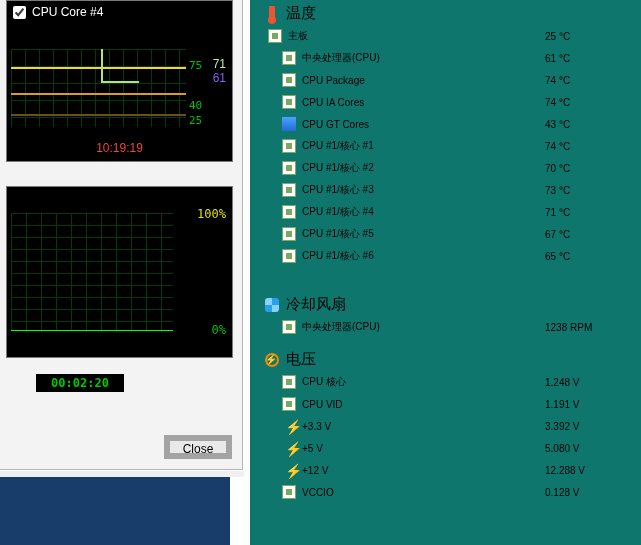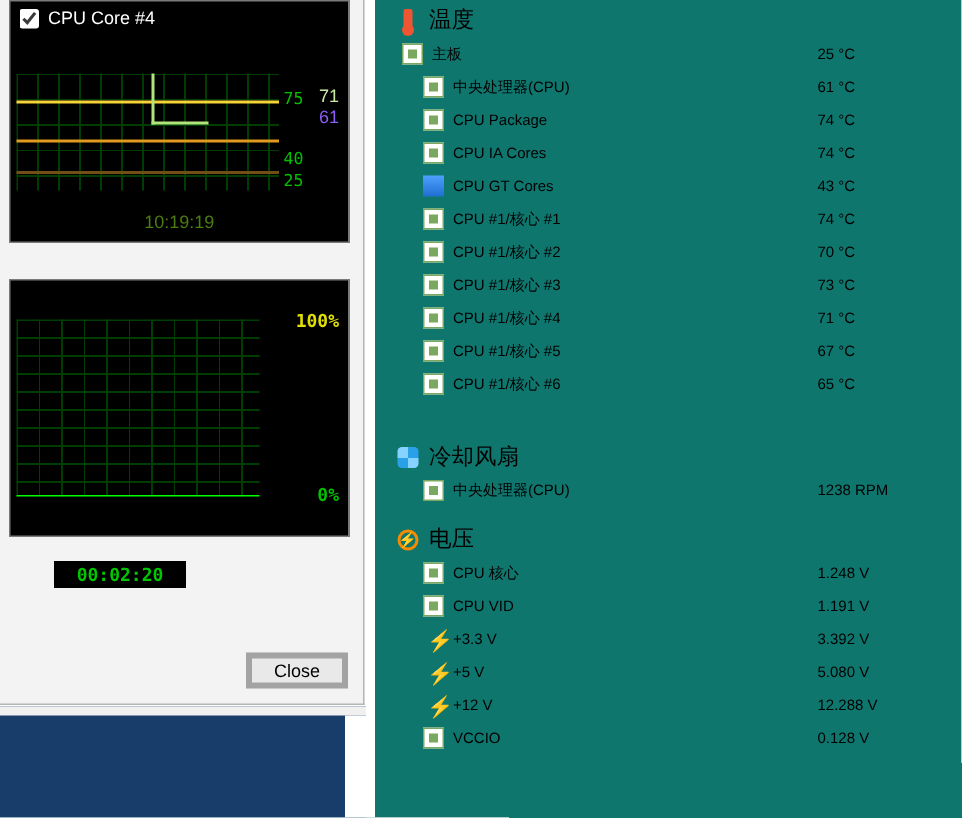--- a/index.html
+++ b/index.html
@@ -13,32 +13,32 @@
     background-image:
       repeating-linear-gradient(to right, #003d00 0 1px, transparent 1px 14px),
       repeating-linear-gradient(to bottom, #003d00 0 1px, transparent 1px 17px);
     background-color:#000;}
   .graph-top .trace1{position:absolute;left:4px;top:66px;width:175px;height:2px;background:#f6d339;}
   .graph-top .trace2{position:absolute;left:4px;top:92px;width:175px;height:2px;background:#e09a1f;}
   .graph-top .trace3{position:absolute;left:4px;top:113px;width:175px;height:2px;background:#704f17;}
   .graph-top .step{position:absolute;left:94px;top:48px;width:36px;height:32px;border-left:2px solid #b0e57c;border-bottom:2px solid #b0e57c;}
   .graph-top .ylbl{position:absolute;color:#00c000;font-size:11px;font-family:Verdana,monospace;}
   .graph-top .rlbl{position:absolute;right:6px;font-size:12px;font-weight:normal;}
-  .graph-top .xlbl{position:absolute;bottom:6px;left:0;width:100%;text-align:center;color:#4d7c0f;font-size:12px;}
-  .graph-bot{position:absolute;left:6px;top:186px;width:225px;height:170px;background:#000;border:1px solid #7a7a7a;font-weight:bold;}
+  .graph-top .xlbl{position:absolute;bottom:6px;left:0;width:100%;text-align:center;color:#ef4444;font-size:12px;}
+  .graph-bot{position:absolute;left:6px;top:186px;width:225px;height:170px;background:#000;border:1px solid #7a7a7a;}
   .graph-bot .plot{position:absolute;left:4px;top:26px;width:162px;height:118px;
     background-image:
       repeating-linear-gradient(to right, #003d00 0 1px, transparent 1px 15px),
       repeating-linear-gradient(to bottom, #003d00 0 1px, transparent 1px 12px);
     background-color:#000;}
   .graph-bot .flat{position:absolute;left:4px;bottom:26px;width:162px;height:1px;background:#00ff00;}
   .graph-bot .lbl100{position:absolute;right:6px;top:20px;color:#e0e000;font-size:12px;font-family:Verdana,monospace;}
   .graph-bot .lbl0{position:absolute;right:6px;bottom:20px;color:#00c000;font-size:12px;font-family:Verdana,monospace;}
   .timer{position:absolute;left:36px;top:374px;width:88px;height:18px;background:#000;color:#00c800;font:bold 12px/18px "Consolas",monospace;text-align:center;}
-  .close-btn{position:absolute;right:10px;bottom:10px;width:68px;height:24px;background:#e9e9e9;border:4px solid #a3a3a3;font-size:12px;cursor:pointer;}
+  .close-btn{position:absolute;right:10px;bottom:10px;width:68px;height:24px;background:#e9e9e9;border:6px solid #a3a3a3;font-size:12px;cursor:pointer;}
   .under-bar{position:absolute;left:0;top:471px;width:244px;height:74px;background:#183d6b;border-top:6px solid #f0f0f0;}
   .under-bar::after{content:"";position:absolute;right:0;top:0;width:14px;height:100%;background:#fff;}
   
   .sensors{position:absolute;left:250px;top:0;width:391px;height:545px;background:#0f766e;overflow:hidden;}
   .section{margin:4px 0 2px 14px;display:flex;align-items:center;font-size:15px;}
   .section .sicn{width:16px;height:16px;margin-right:6px;display:inline-flex;align-items:center;justify-content:center;}
   .row{display:flex;align-items:center;height:22px;font-size:10px;}
   .row .pad{width:32px;}
   .row .icn{width:14px;height:14px;margin-right:6px;border:1px solid #7aa85f;background:#fff;box-sizing:border-box;}
   .row .icn::after{content:"";display:block;width:6px;height:6px;margin:3px;background:#7aa85f;}

